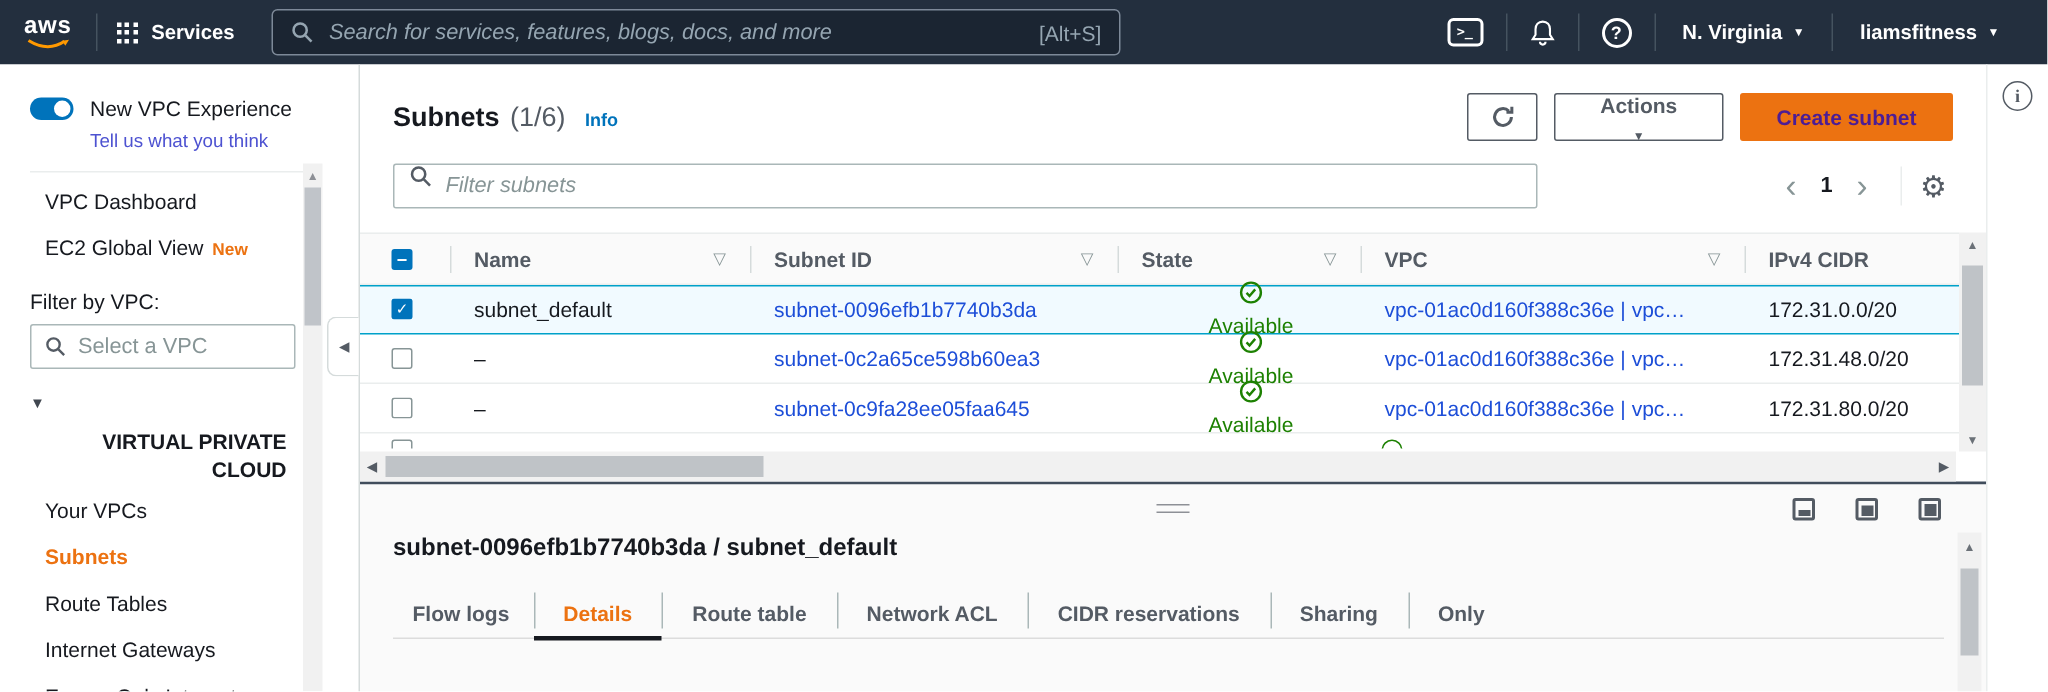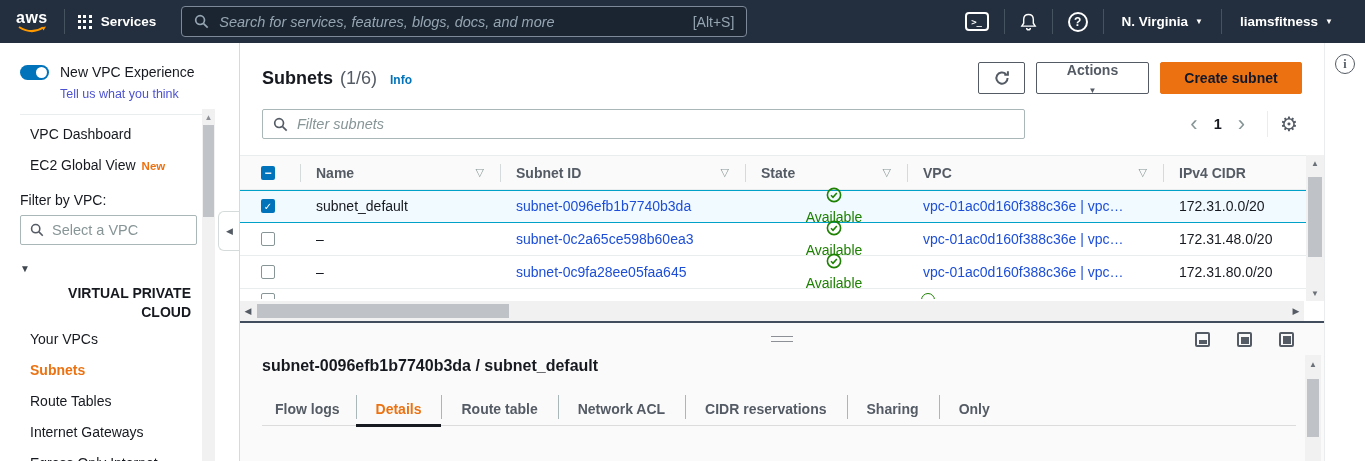--- a/index.html
+++ b/index.html
@@ -70,24 +70,24 @@
   .head-row { display:flex; align-items:center; height:34px; }
   .page-title { font-size:18px; font-weight:bold; color:#16191f; }
   .count { font-size:18px; color:#545b64; margin-left:7px; }
   .info-link { color:#0073bb; font-size:12px; font-weight:bold; margin-left:13px; padding-top:3px; cursor:pointer; }
   .head-actions { margin-left:auto; display:flex; gap:11px; }
   .btn { height:32px; border:1px solid #545b64; border-radius:2px; background:#fff; color:#545b64;
          font-weight:bold; font-size:14px; display:flex; align-items:center; justify-content:center;
          gap:9px; cursor:pointer; font-family:"Liberation Sans",sans-serif;flex-direction:column; }
   .btn-refresh { width:47px; }
   .btn-actions { width:113px; }
-  .btn-primary { width:142px; background:#ec7211; border-color:#ec7211; color:#0f172a; }
+  .btn-primary { width:142px; background:#ec7211; border-color:#ec7211; color:#4c1d95; }
   .filter-row { display:flex; align-items:center; margin-top:14px; height:30px; }
   .filter-input { width:763px; height:30px; border:1px solid #aab7b8; border-radius:2px;
-                  display:flex; align-items:center; gap:9px; padding:0 10px; background:#fff; }
+                  display:flex; gap:9px; padding:0 10px; background:#fff; }
   .filter-input input { flex:1; border:none; outline:none; font-style:italic; font-size:14.5px;
                   color:#16191f; font-family:"Liberation Sans",sans-serif; }
   .filter-input input::placeholder { color:#879596; opacity:1; }
   .pager { margin-left:auto; display:flex; align-items:center; color:#879596; }
   .pg-arrow { font-size:22px; padding:0 10px; cursor:pointer; line-height:20px; }
   .pg-num { color:#16191f; font-weight:bold; font-size:14.5px; padding:0 6px; }
   .pg-div { width:1px; height:26px; background:#eaeded; margin:0 12px; }
   .gear { color:#545b64; font-size:20px; cursor:pointer; padding-right:4px; }
 
   

